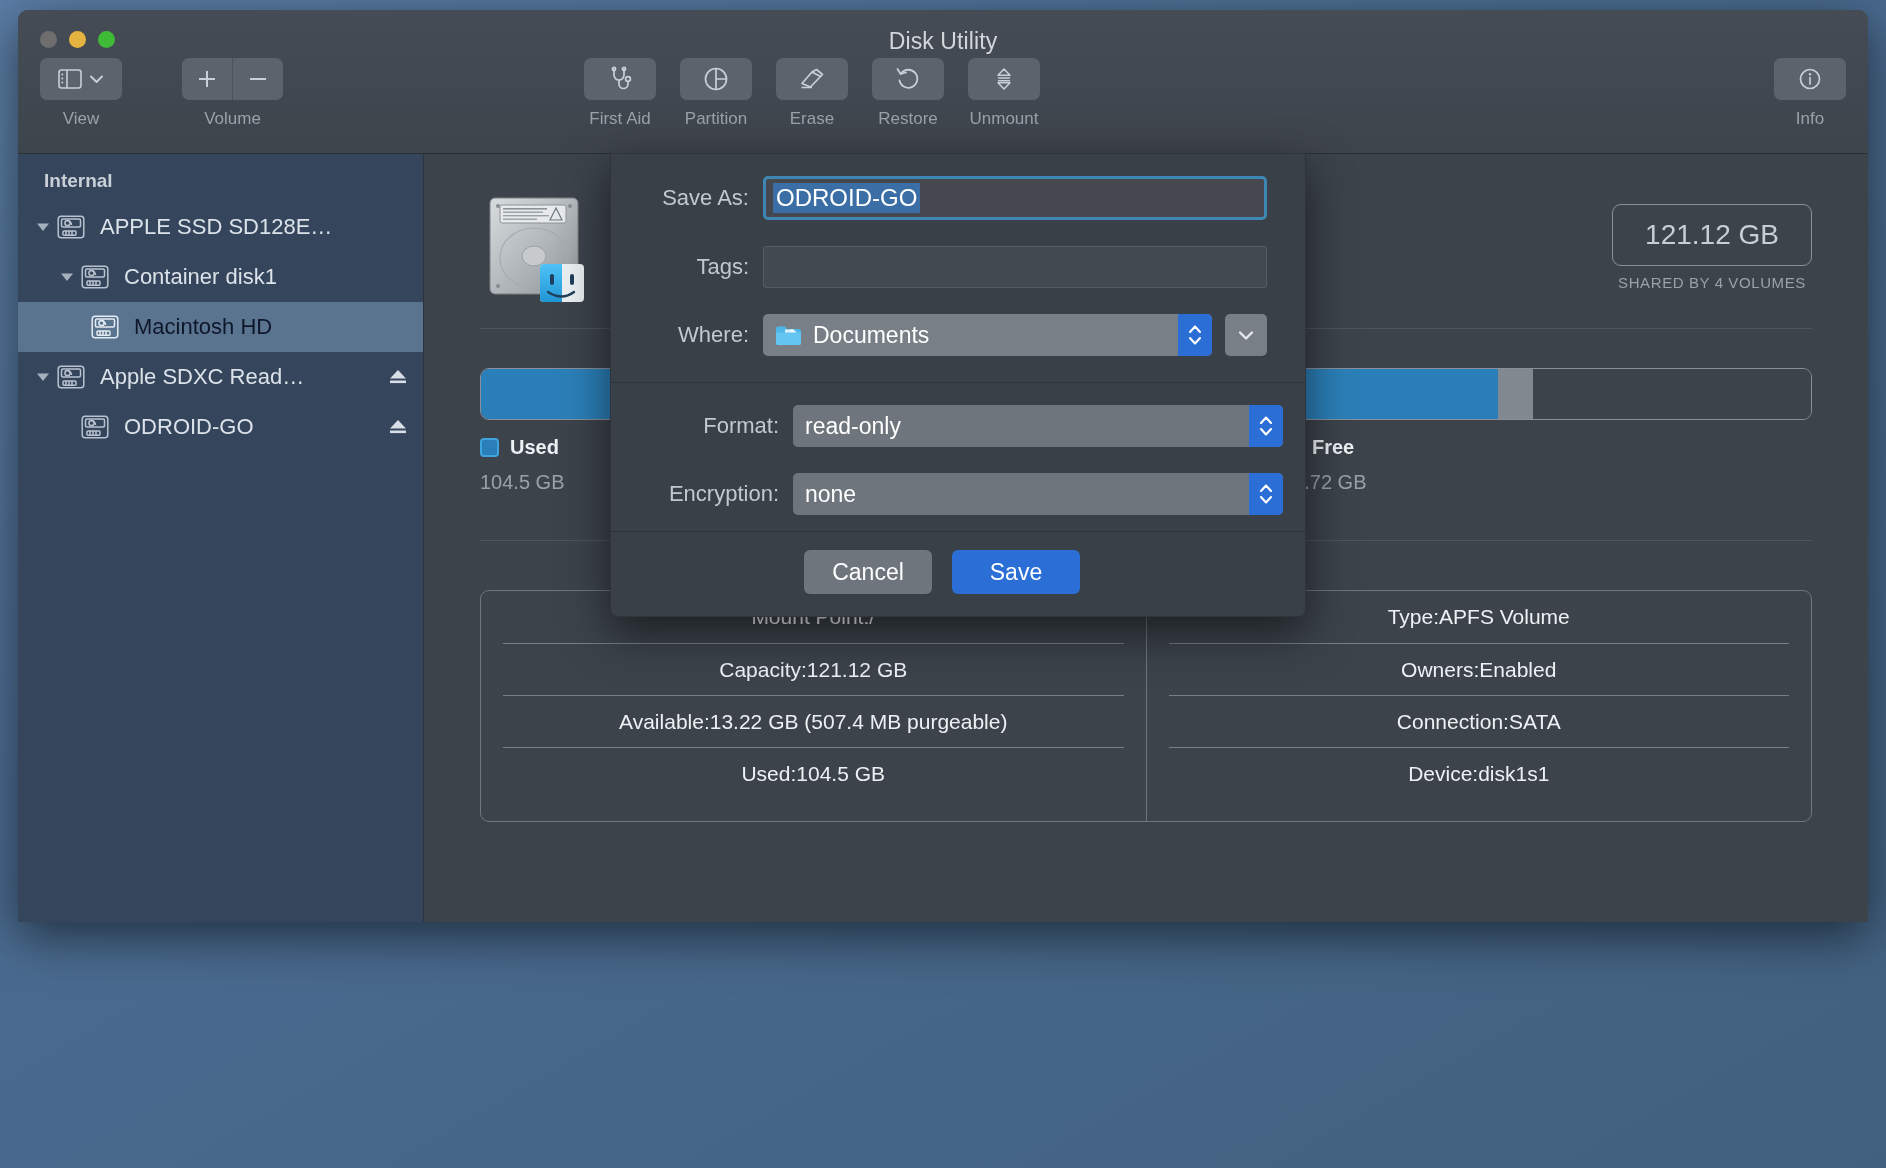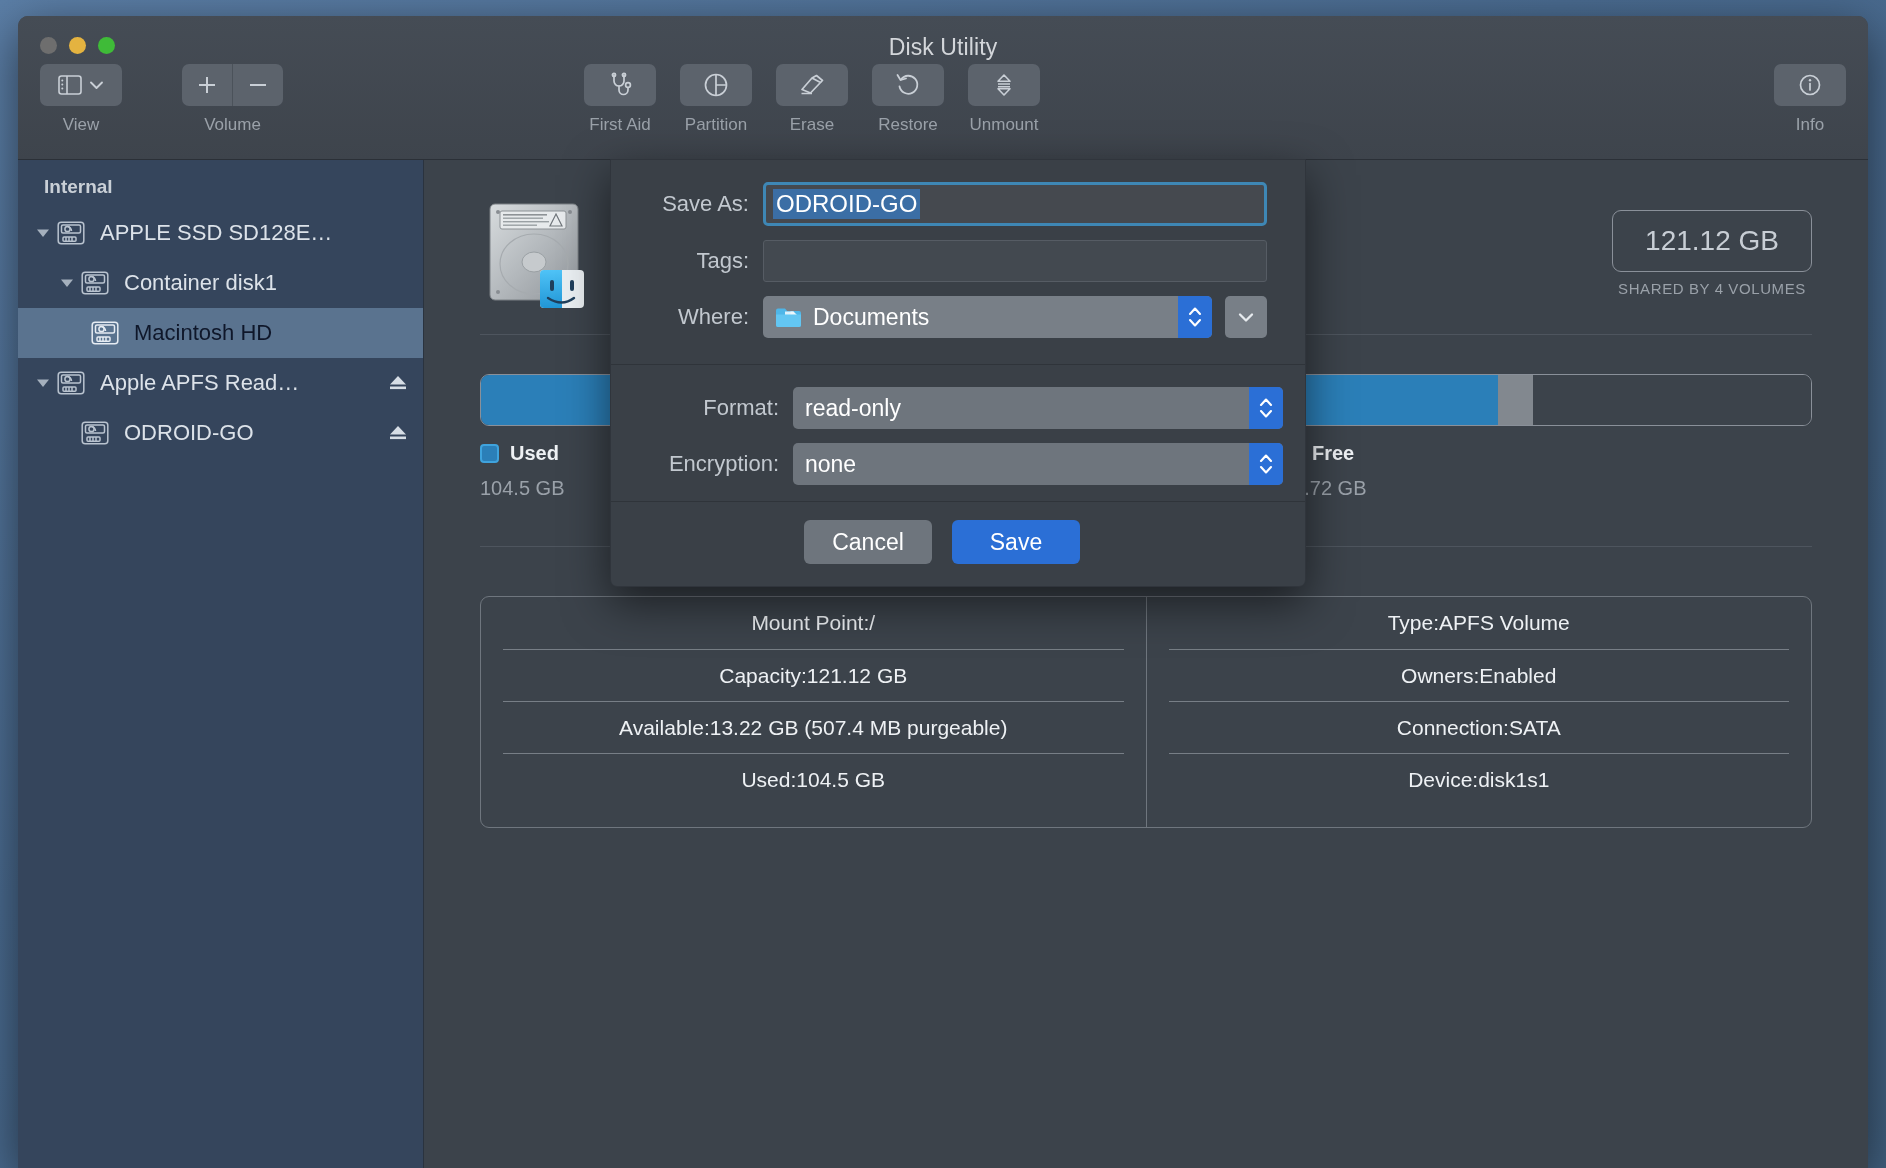--- a/index.html
+++ b/index.html
@@ -7,22 +7,22 @@
     width: 1886px; height: 1168px; overflow: hidden;
     background: #4e6e93;
     font-family: "Liberation Sans", sans-serif;
     -webkit-font-smoothing: antialiased;
   }
   #root { position: relative; width: 1886px; height: 1168px;
     background: linear-gradient(150deg,#5b7ea6 0%, #4a6b90 40%, #41607f 100%); }
 
   
   .window {
-    position: absolute; left: 18px; top: 16px;
-    width: 1850px; height: 1152px;
+    position: absolute; left: 18px; top: 10px;
+    width: 1850px; height: 912px;
     background: #3c434b;
     border-radius: 10px 10px 0 0;
     overflow: hidden;
     box-shadow: 0 14px 50px rgba(0,0,0,.55);
   }
 
   
   .toolbar {
     position: relative; height: 144px;
     background: linear-gradient(180deg,#454c55 0%, #3e444c 100%);
@@ -145,21 +145,21 @@
 
   
   .sheet {
     position: absolute; left: 592px; top: 143px; width: 696px;
     background: #3a4047; border: 1px solid #30353c;
     border-radius: 0 0 7px 7px;
     box-shadow: 0 16px 46px rgba(0,0,0,.55);
     z-index: 50;
   }
   .sheet-top { padding: 22px 38px 26px 22px; }
-  .frm-row { display: flex; align-items: center; margin-bottom: 14px; }
+  .frm-row { display: flex; align-items: center; margin-bottom: 26px; }
   .frm-label { width: 130px; text-align: right; padding-right: 14px; font-size: 22px; color: #c2c8cf; }
   .frm-label.wide { width: 160px; }
 
   .txt-field {
     flex: 1; height: 44px; background: #45494f;
     border: 3px solid #3e87b5; border-radius: 5px;
     display: flex; align-items: center; padding: 0 7px;
   }
   .txt-sel { background: #3b6ea5; color: #ffffff; font-size: 24px; padding: 1px 3px; }
   .tags-field {
@@ -409,21 +409,21 @@
             <rect x="2.2" y="2.2" width="25.6" height="21.6" rx="3"></rect>
             <rect x="5.5" y="5" width="19" height="8" rx="1.5"></rect>
             <circle cx="11.5" cy="9" r="2.6"></circle>
             <path d="M11.5 6.4 q4 1 4 4.6"></path>
             <rect x="7" y="17" width="13" height="4.2" rx="1"></rect>
             <line x1="10" y1="17" x2="10" y2="21.2"></line>
                 <line x1="13" y1="17" x2="13" y2="21.2"></line>
                 <line x1="16" y1="17" x2="16" y2="21.2"></line>
           </svg>
         </span>
-        <span class="sb-name">Apple APFS Read…</span>
+        <span class="sb-name">Apple SDXC Read…</span>
         <span class="eject">
           <svg width="20" height="18" viewBox="0 0 20 18">
                 <polygon points="10,2 18,10.5 2,10.5" fill="#d7dee6"></polygon>
                 <rect x="2" y="12.5" width="16" height="2.6" fill="#d7dee6"></rect>
               </svg>
         </span>
       </div>
 
       <div class="sb-row ind-1">
         <span class="disclose"></span>

